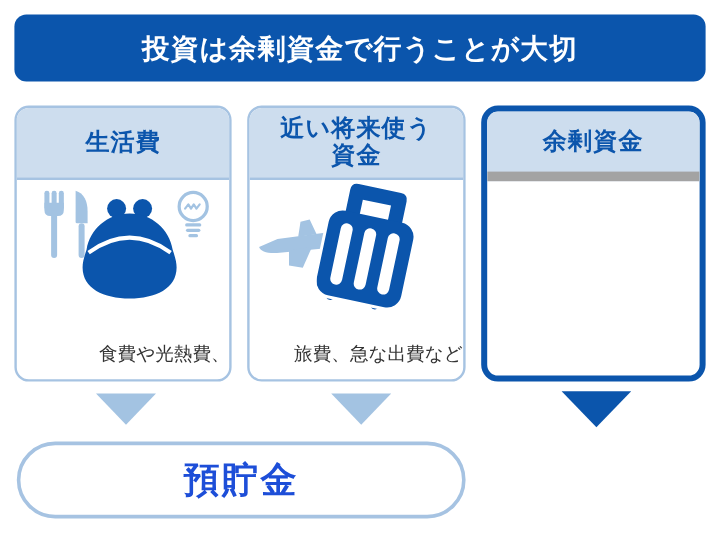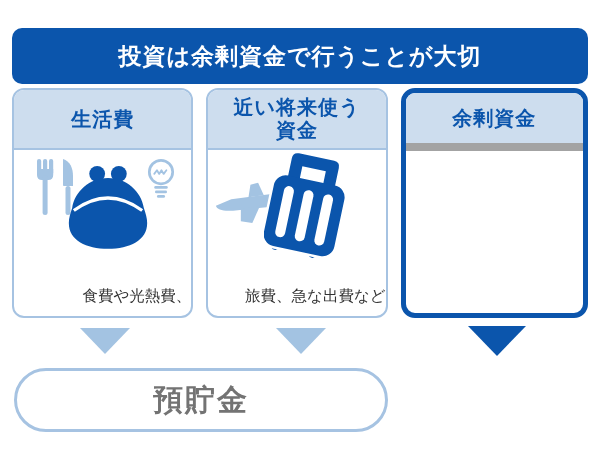--- a/index.html
+++ b/index.html
@@ -3,21 +3,21 @@
 <meta charset="utf-8">
 <style>
   html,body { margin:0; padding:0; background:#ffffff; }
   * { box-sizing:border-box; }
   .stage {
     position:relative; width:600px; height:450px; background:#ffffff;
     font-family:"Liberation Sans","DejaVu Sans",sans-serif; overflow:hidden;
   }
   
   .title-bar {
-    position:absolute; left:12px; top:28px; width:576px; height:56px;
+    position:absolute; left:12px; top:12px; width:576px; height:56px;
     background:#0b55ac; border-radius:10px;
     display:flex; align-items:center; justify-content:center;
   }
   .title-bar span {
     color:#ffffff; font-size:23px; font-weight:bold; letter-spacing:1px;
   }
   
   .cards {
     position:absolute; left:12px; top:88px; width:576px; height:230px;
     display:flex; gap:13px;
@@ -61,21 +61,21 @@
   }
   .tri-dark {
     top:326px; border-left:29px solid transparent; border-right:29px solid transparent;
     border-top:30px solid #0b55ac;
   }
   
   .dest {
     position:absolute; top:368px; height:64px; background:#ffffff;
     display:flex; align-items:center; justify-content:center;
   }
-  .dest span { color:#737373; font-size:30px; font-weight:bold; letter-spacing:2px; }
+  .dest span { color:#1d4ed8; font-size:30px; font-weight:bold; letter-spacing:2px; }
   .dest-light { left:14px; width:374px; border:3px solid #a6c3e2; border-radius:34px; }
   .dest-dark  { left:406px; width:180px; border:6px solid #0b55ac; border-radius:34px; }
 </style>
 </head>
 <body>
 
 <div class="stage">
 
   <div class="title-bar">
     <span>投資は余剰資金で行うことが大切</span>

